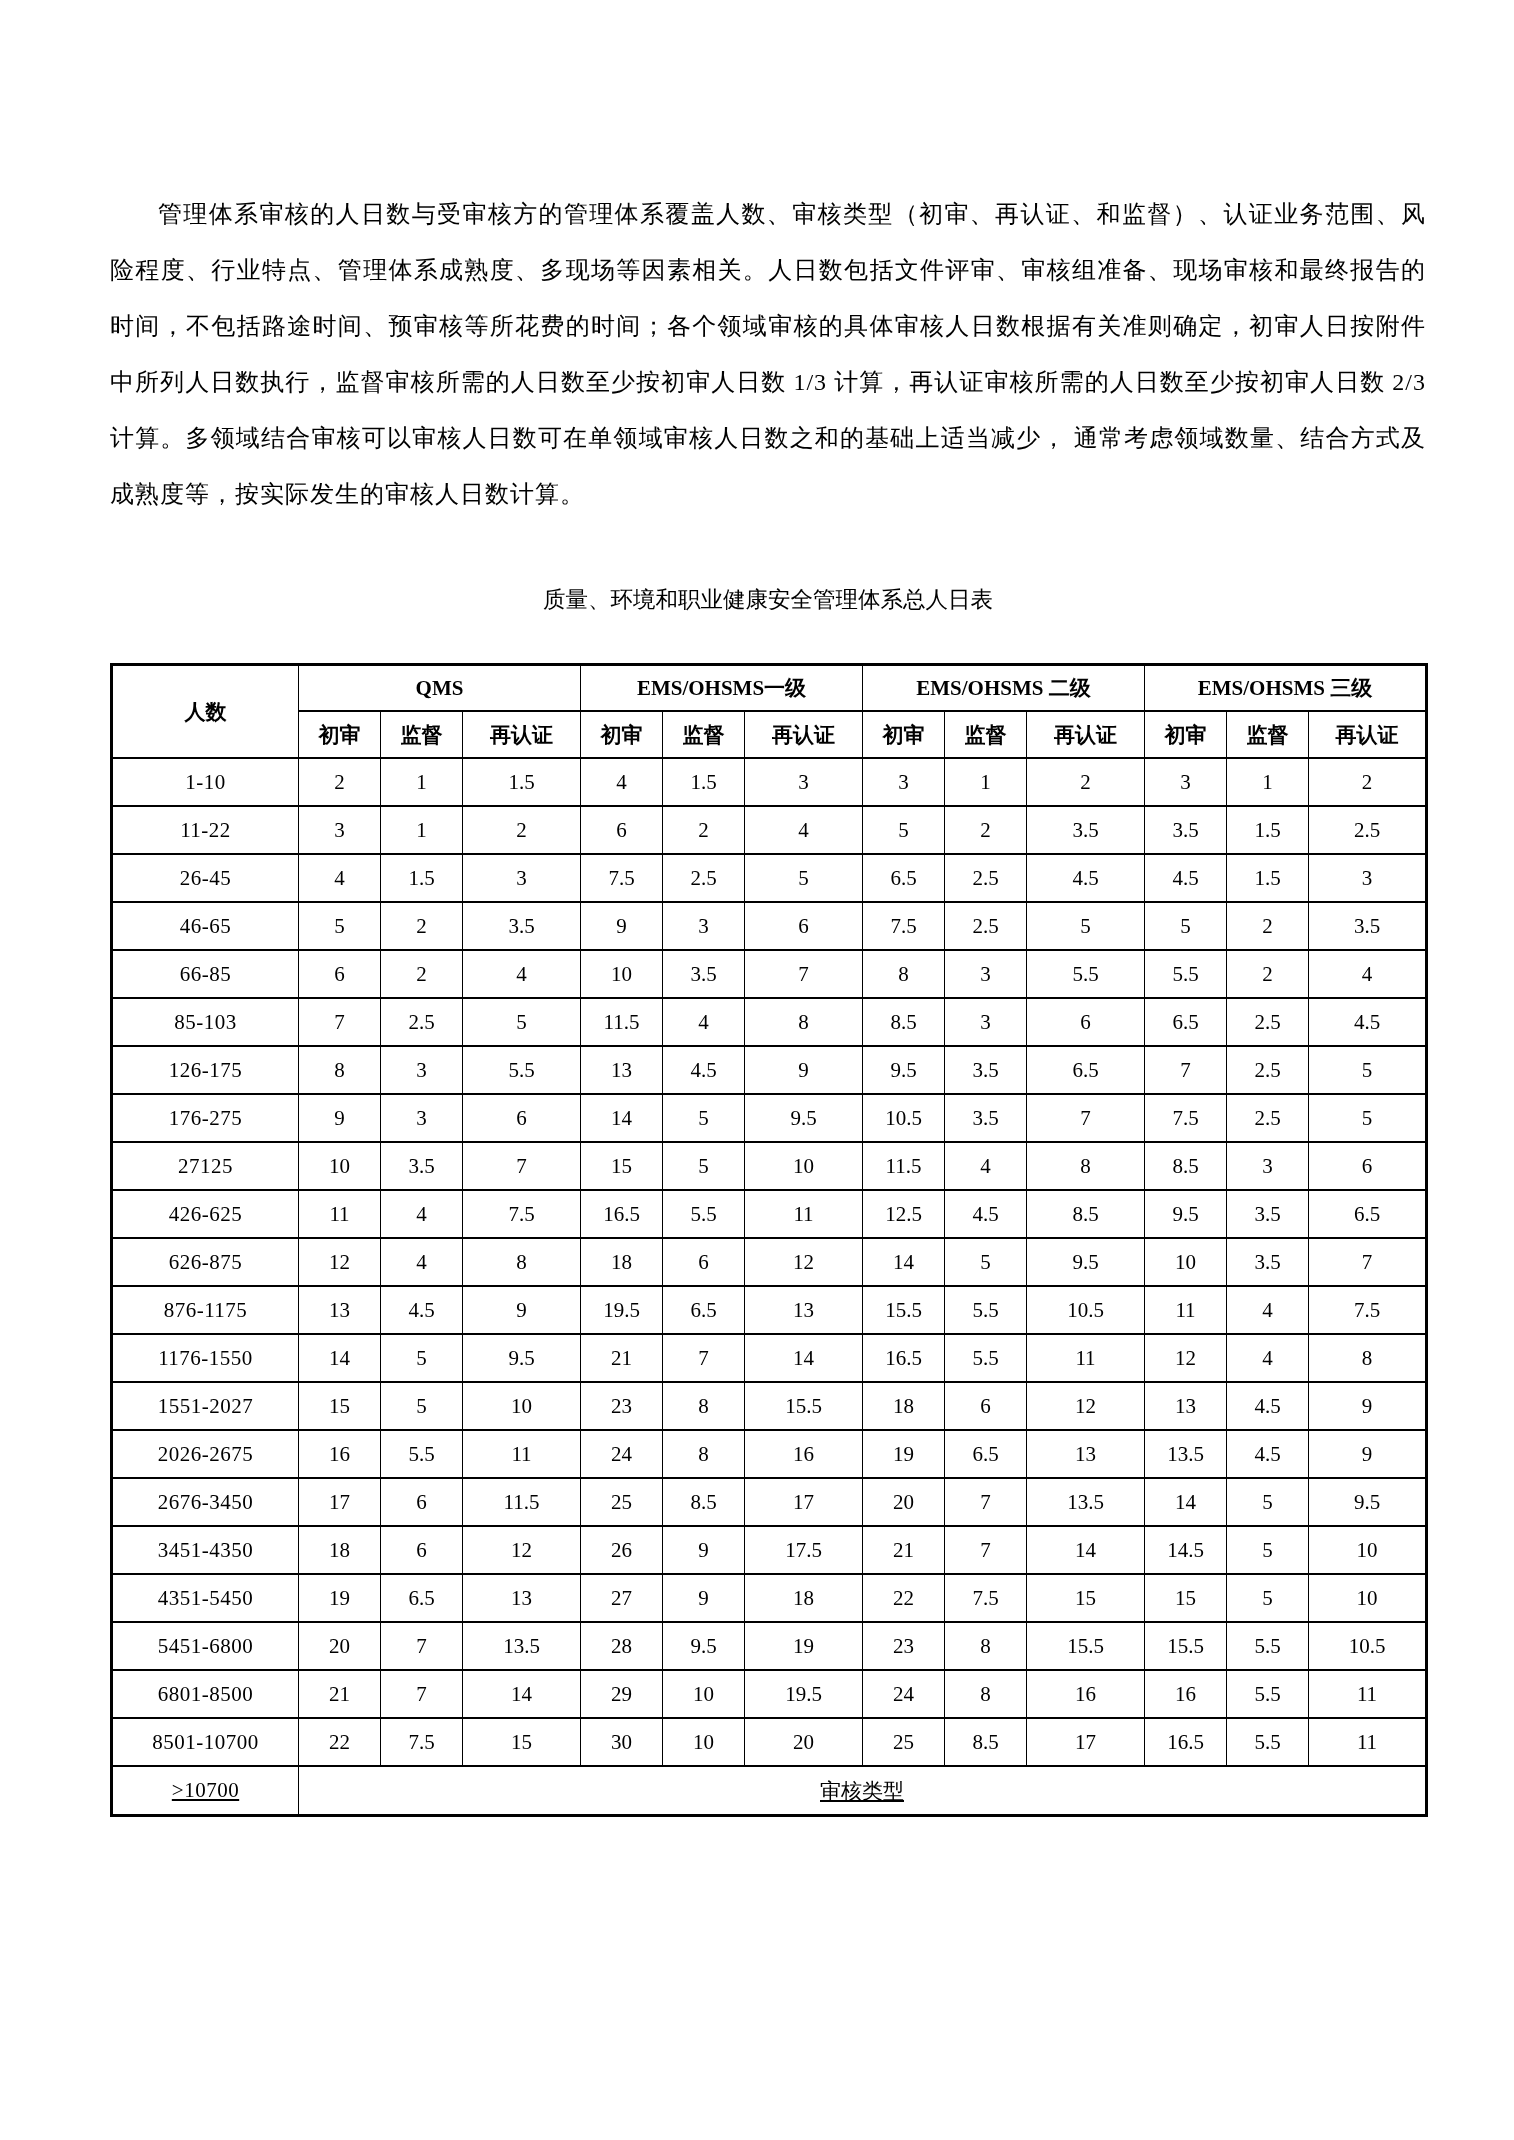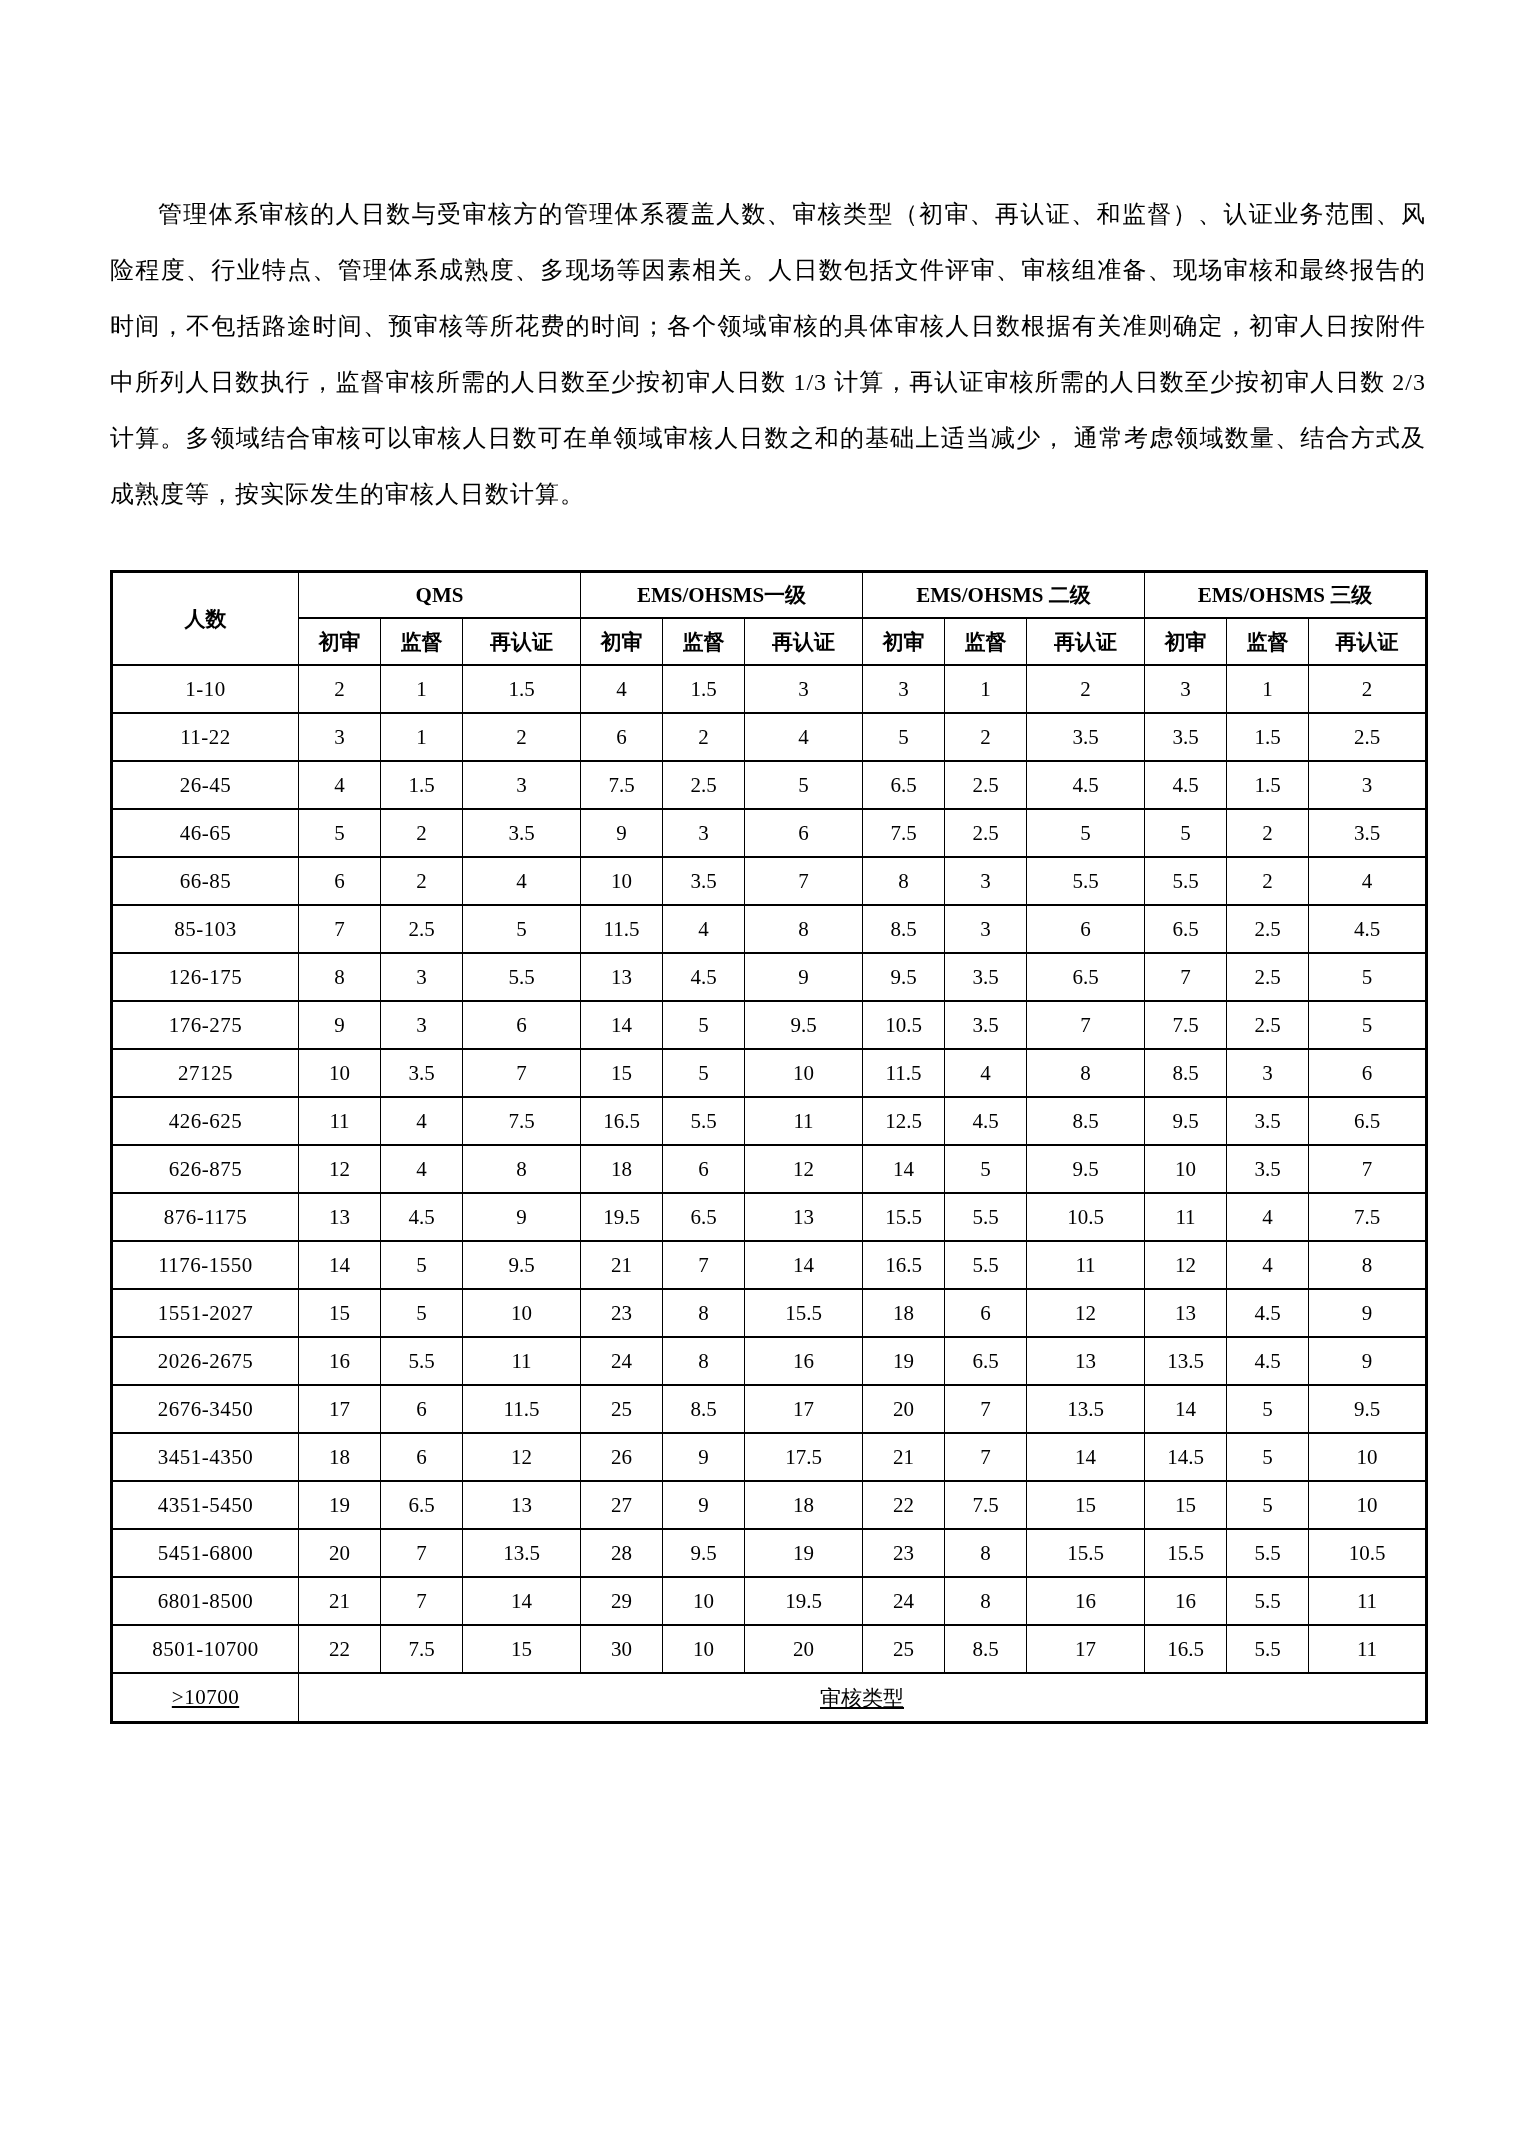--- a/index.html
+++ b/index.html
@@ -58,20 +58,21 @@
   td.range-cell { letter-spacing: 0.5px; }
 </style>
 </head>
 <body>
 
 <div class="content">
 
 
   <div class="paragraph">管理体系审核的人日数与受审核方的管理体系覆盖人数、审核类型（初审、再认证、和监督）、认证业务范围、风险程度、行业特点、管理体系成熟度、多现场等因素相关。人日数包括文件评审、审核组准备、现场审核和最终报告的时间，不包括路途时间、预审核等所花费的时间；各个领域审核的具体审核人日数根据有关准则确定，初审人日按附件中所列人日数执行，监督审核所需的人日数至少按初审人日数 1/3 计算，再认证审核所需的人日数至少按初审人日数 2/3 计算。多领域结合审核可以审核人日数可在单领域审核人日数之和的基础上适当减少， 通常考虑领域数量、结合方式及成熟度等，按实际发生的审核人日数计算。</div>
 
+  <div class="table-title">质量、环境和职业健康安全管理体系总人日表</div>
 
   <table class="mandays">
     <colgroup>
       <col style="width:187px">
       <col style="width:82px">
         <col style="width:82px">
         <col style="width:118px">
       <col style="width:82px">
         <col style="width:82px">
         <col style="width:118px">

